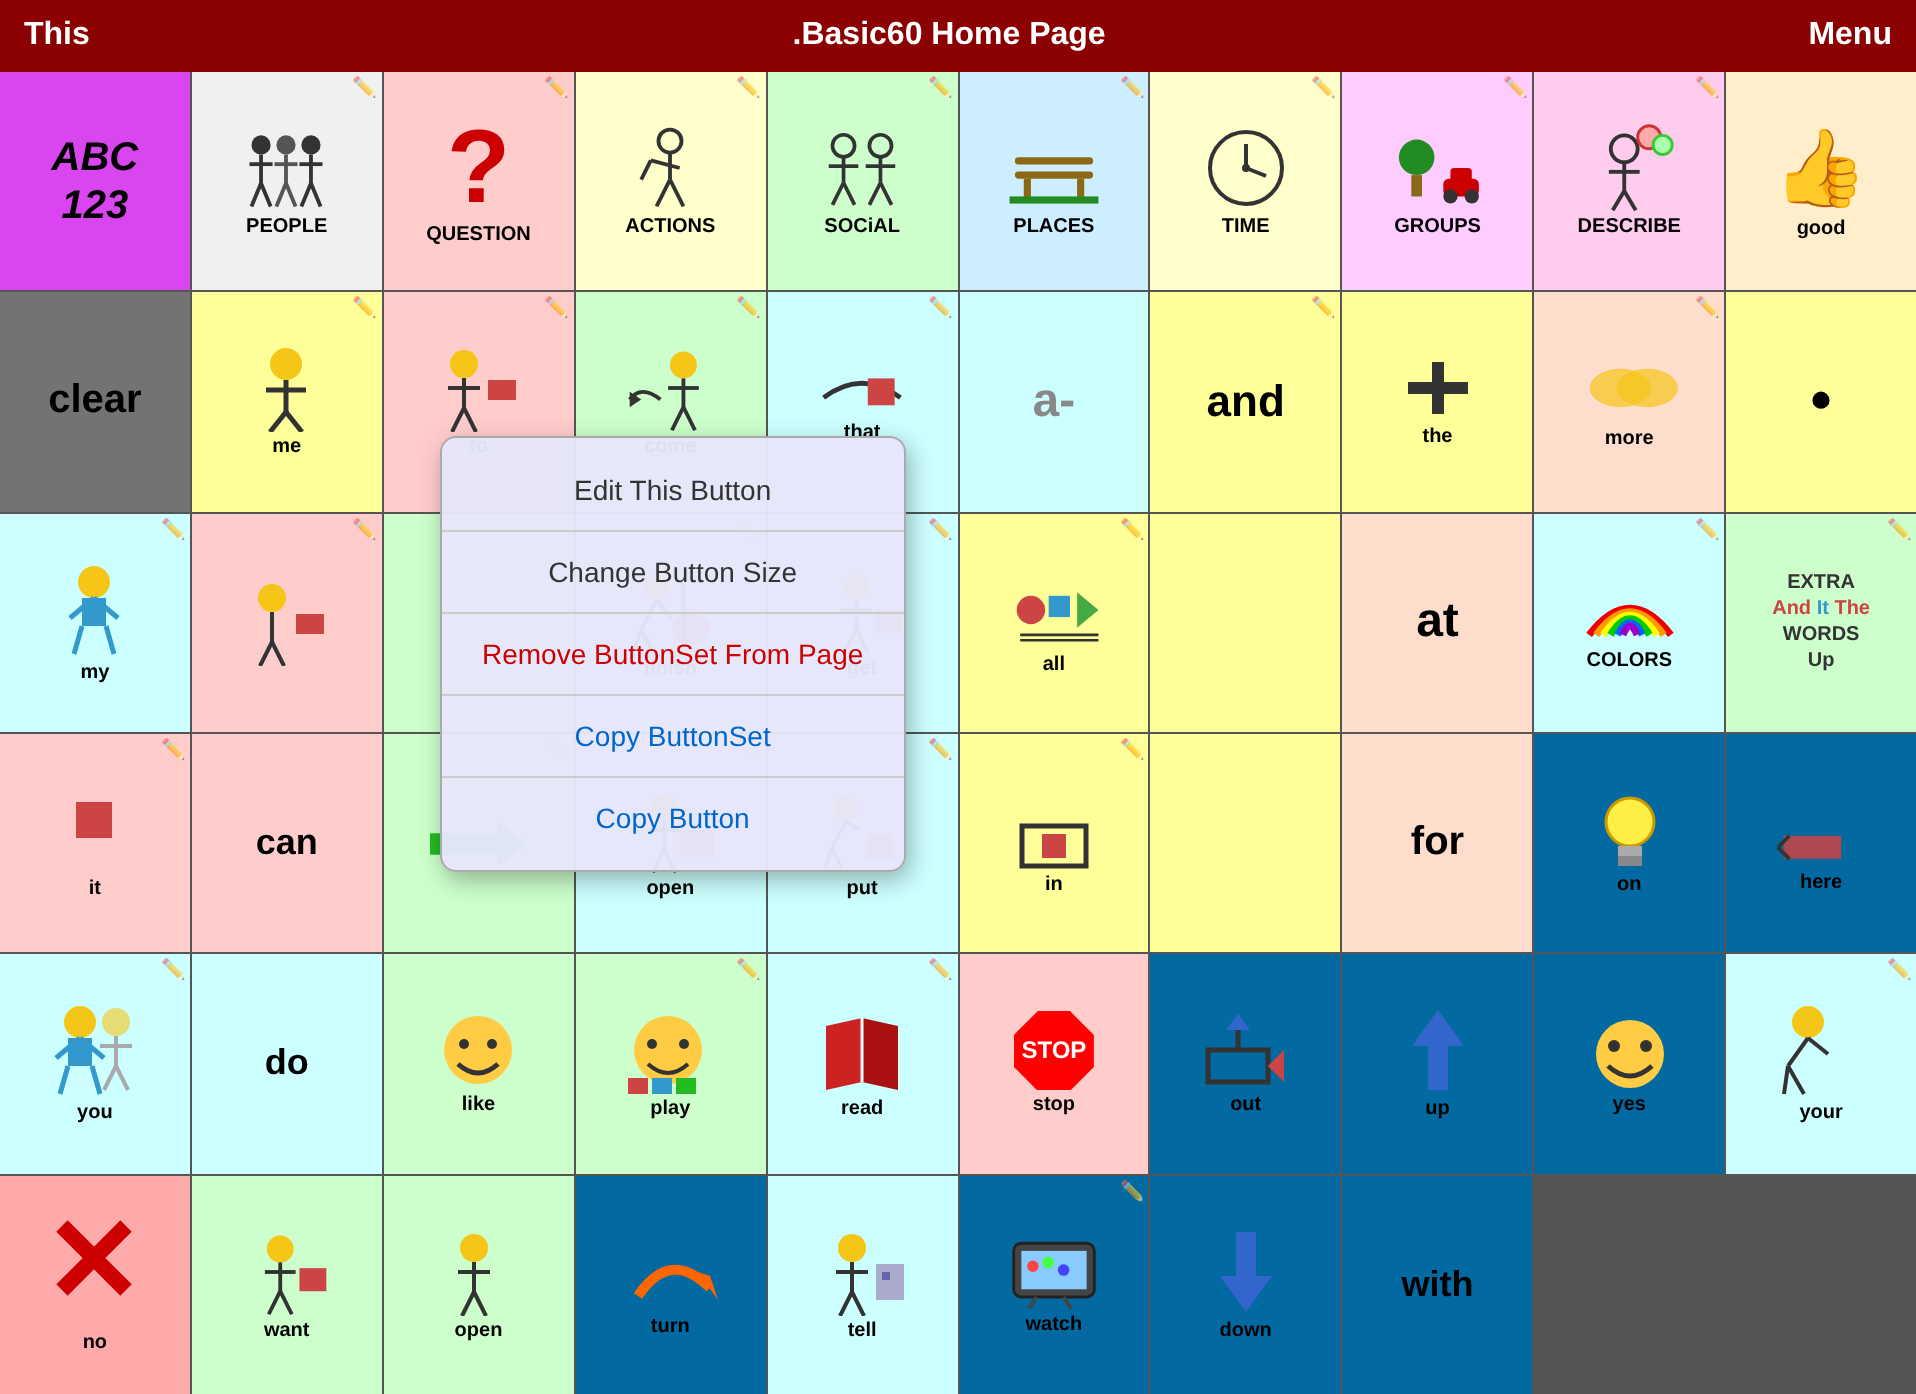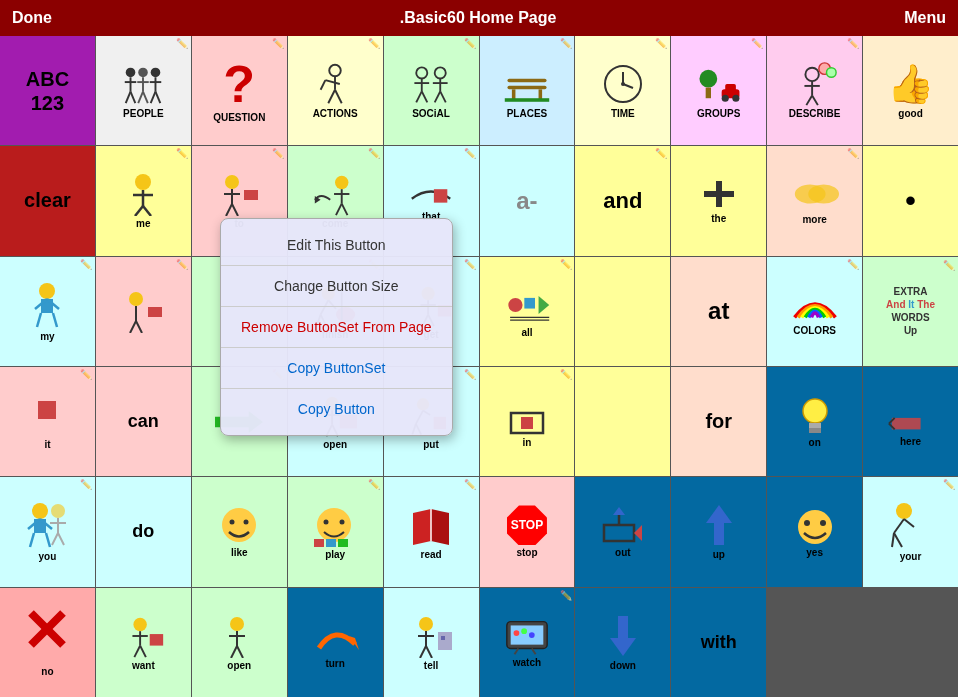--- a/index.html
+++ b/index.html
@@ -58,24 +58,25 @@
     }
     .bg-yellow { background: #ffff99; }
     .bg-cyan { background: #ccffff; }
     .bg-pink { background: #ffcccc; }
     .bg-green { background: #ccffcc; }
     .bg-teal { background: #0369a1; }
     .bg-peach { background: #ffddcc; }
 
     
     .abc-cell {
-      background: #a21caf;
+      background: #d946ef;
       font-size: 22px;
       font-weight: bold;
       line-height: 1.2;
+      font-style: italic;
     }
 
     
     .context-menu-overlay {
       position: absolute;
       top: 0; left: 0;
       width: 796px;
       height: 697px;
       z-index: 100;
       pointer-events: none;
@@ -107,21 +108,21 @@
     .context-menu-divider {
       height: 1px;
       background: #ccc;
       margin: 2px 0;
     }
 
     
     .cell svg { max-width: 48px; max-height: 48px; }
 
     
-    .clear-cell { background: #b91c1c; font-size: 18px; font-weight: bold; text-align: right; }
+    .clear-cell { background: #737373; font-size: 18px; font-weight: bold; text-align: right; }
     .dot-cell { background: #ffff99; font-size: 28px; }
     .extra-cell { background: #ccffcc; font-size: 10px; font-weight: bold; line-height: 1.3; }
 
     .edit-icon {
       position: absolute;
       top: 2px;
       right: 2px;
       font-size: 10px;
       opacity: 0.6;
     }
@@ -137,21 +138,21 @@
       clip-path: polygon(30% 0%, 70% 0%, 100% 30%, 100% 70%, 70% 100%, 30% 100%, 0% 70%, 0% 30%);
       display: flex;
       align-items: center;
       justify-content: center;
     }
   </style>
 </head>
 <body>
 
 <div class="header">
-  <span>Done</span>
+  <span>This</span>
   <span>.Basic60 Home Page</span>
   <span>Menu</span>
 </div>
 
 <div class="grid-container">
 
   <div class="cell abc-cell">
     <span style="font-size:20px;font-weight:bold;line-height:1.2">ABC<br>123</span>
   </div>
   <div class="cell cat-header">

